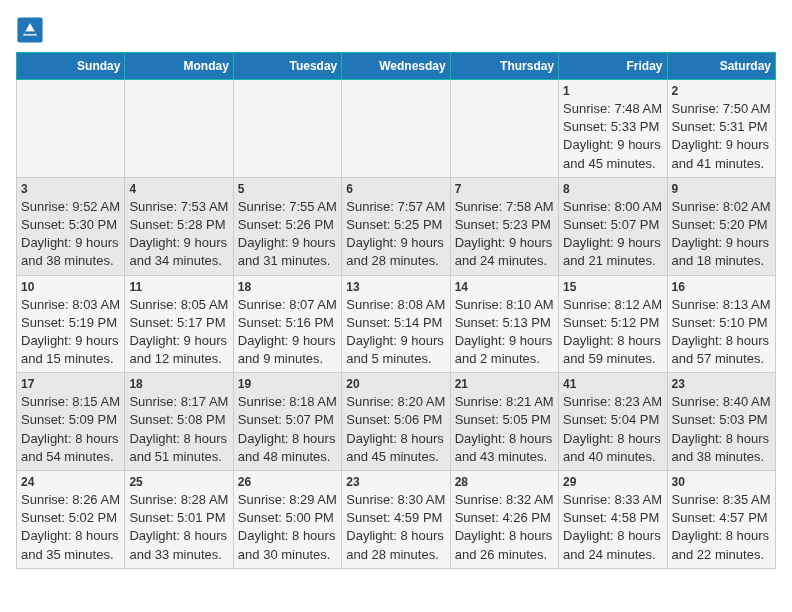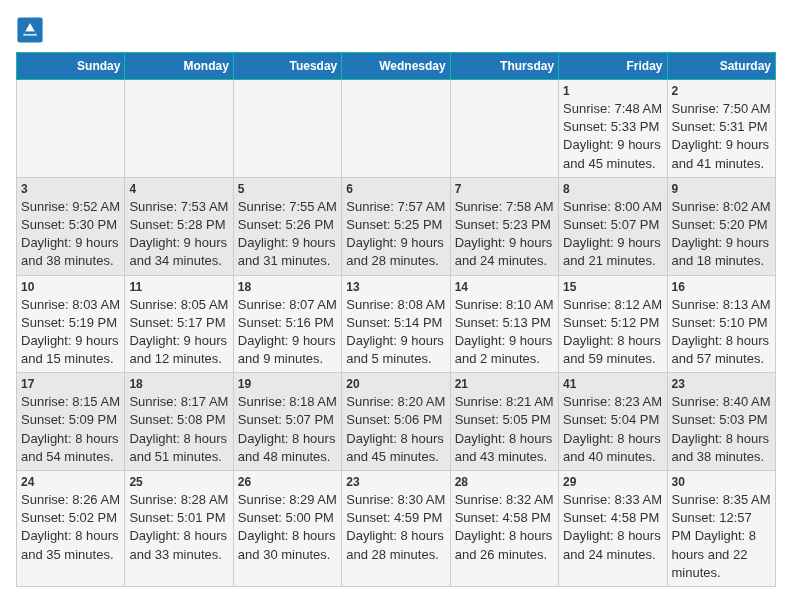--- a/index.html
+++ b/index.html
@@ -300,30 +300,30 @@
         </td>
         <td>
           <span class="day-number">23</span>
           <div class="day-info">Sunrise: 8:30 AM
 Sunset: 4:59 PM
 Daylight: 8 hours and 28 minutes.</div>
         </td>
         <td>
           <span class="day-number">28</span>
           <div class="day-info">Sunrise: 8:32 AM
-Sunset: 4:58 PM
+Sunset: 4:26 PM
 Daylight: 8 hours and 26 minutes.</div>
         </td>
         <td>
           <span class="day-number">29</span>
           <div class="day-info">Sunrise: 8:33 AM
 Sunset: 4:58 PM
 Daylight: 8 hours and 24 minutes.</div>
         </td>
         <td>
           <span class="day-number">30</span>
           <div class="day-info">Sunrise: 8:35 AM
-Sunset: 12:57 PM
+Sunset: 4:57 PM
 Daylight: 8 hours and 22 minutes.</div>
         </td>
       </tr>
     </tbody>
 </table>
 
 </body></html>

